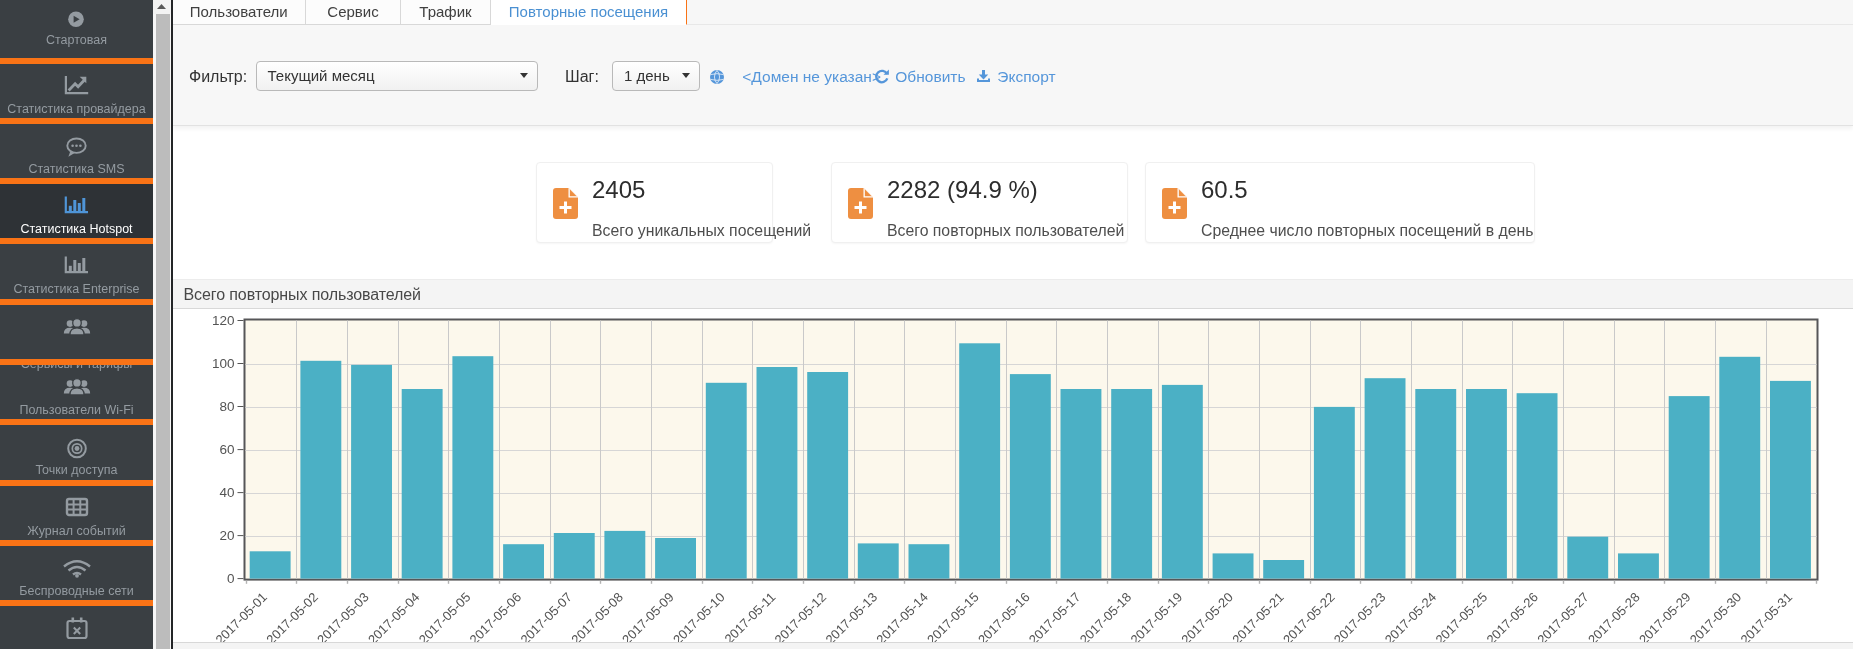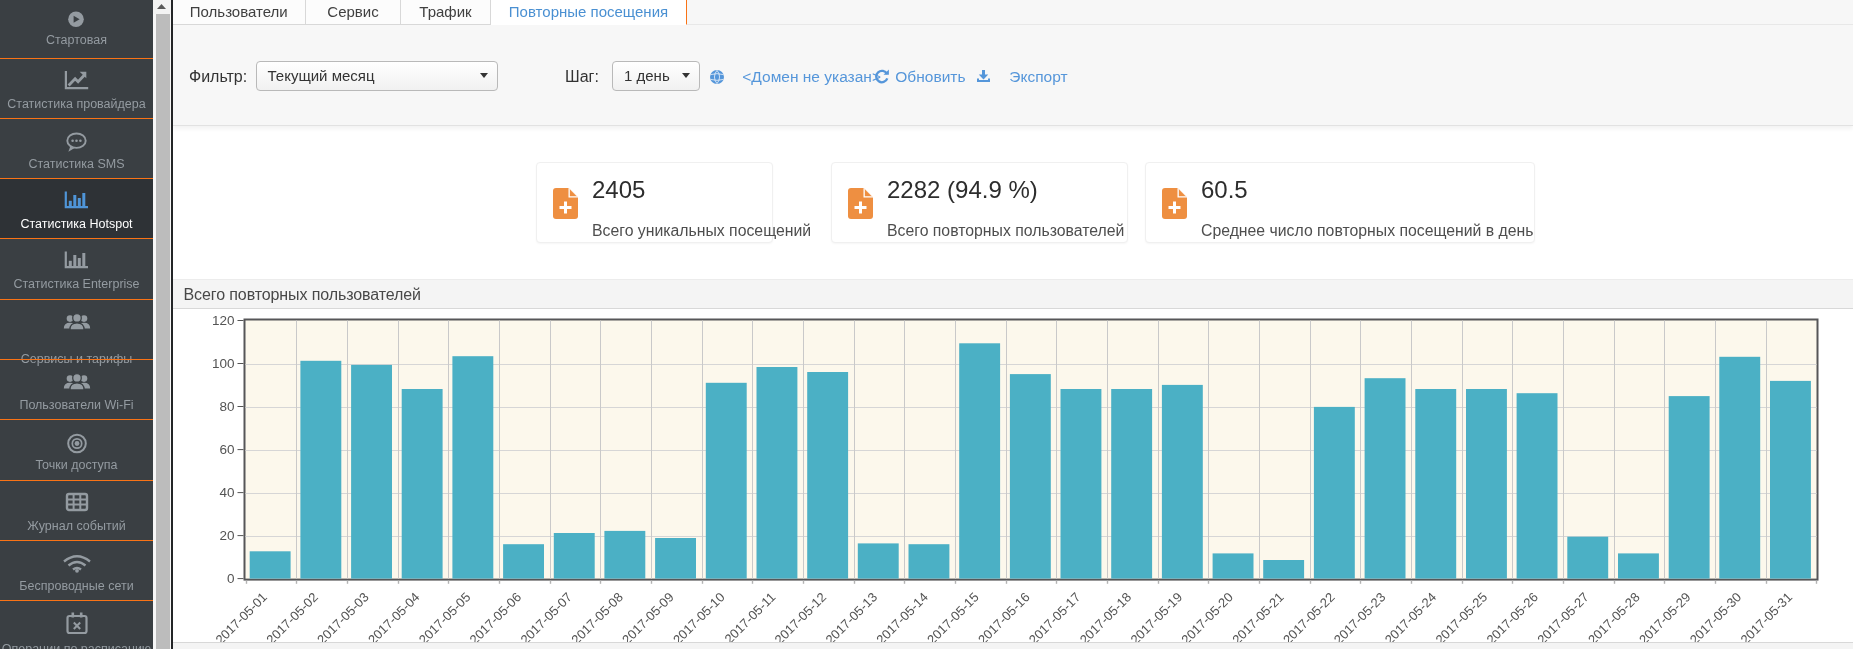--- a/index.html
+++ b/index.html
@@ -1,19 +1,19 @@
 <!DOCTYPE html>
 <html><head><meta charset="utf-8">
 <style>
 * { margin:0; padding:0; box-sizing:border-box; }
 html,body { width:1853px; height:649px; overflow:hidden; font-family:"Liberation Sans",sans-serif; background:#fff; }
 #page { position:relative; width:1853px; height:649px; }
 
 #sidebar { position:absolute; left:0; top:0; width:153px; height:649px; background:#3a3f43; }
-.sitem { position:absolute; left:0; width:153px; border-top:1px solid #f97316; }
+.sitem { position:absolute; left:0; width:153px; border-top:6px solid #f97316; }
 .sitem:first-child { border-top:none; }
 .sitem.active { background:#2e3236; }
 .sicon { position:absolute; left:0; width:153px; text-align:center; }
 .slabel { position:absolute; left:0; width:153px; text-align:center; font-size:12.5px; color:#949ba1; white-space:nowrap; }
 .sitem.active .slabel { color:#fff; }
 
 #sbtrack { position:absolute; left:153px; top:0; width:17.5px; height:649px; background:#f7f7f7; }
 #sbbtn { position:absolute; left:153px; top:0; width:17.5px; height:14px; background:#f3f3f3; }
 #sbbtn svg { display:block; margin:4px auto 0; }
 #sbthumb { position:absolute; left:155.5px; top:14px; width:14px; height:635px; background:#bcbcbc; }
@@ -157,36 +157,36 @@
 <div id="darkline"></div>
 <div id="content"></div>
 <div id="tabbar">
       <div class="tab" style="left:0px;width:133.5px">Пользователи</div>
       <div class="tab" style="left:133.5px;width:95px">Сервис</div>
       <div class="tab" style="left:228.5px;width:90px">Трафик</div>
       <div class="tab active" style="left:318.5px;width:196px">Повторные посещения</div>
     </div>
 <div id="filterband">
   <div class="flabel" style="left:16.5px;top:42.5px">Фильтр:</div>
-  <div class="fselect" style="left:83px;width:242px">Текущий месяц<span class="arr"></span></div>
+  <div class="fselect" style="left:83px;width:282px">Текущий месяц<span class="arr"></span></div>
   <div class="flabel" style="left:392.5px;top:42.5px">Шаг:</div>
   <div class="fselect" style="left:439.5px;width:88px">1 день<span class="arr"></span></div>
   <div class="flink" style="left:537.5px"><svg width="14" height="14" viewBox="0 0 14 14" style="vertical-align:-2px">
           <circle cx="7" cy="7" r="7" fill="#5596da"></circle>
           <path d="M7 .4 a9.8 9.8 0 0 0 0 13.2 a9.8 9.8 0 0 0 0 -13.2 M.5 4.6 a23 23 0 0 1 13 0 M.5 9.4 a23 23 0 0 0 13 0" stroke="#fff" stroke-width="0.75" fill="none" opacity="0.95"></path>
         </svg> <span style="margin-left:14px">&lt;Домен не указан&gt;</span></div>
   <div class="flink" style="left:701.5px"><svg width="15" height="15" viewBox="0 0 15 15" style="vertical-align:-2px">
           <path d="M13.3 9.4 a5.7 5.7 0 1 1 -0.3 -4.4" stroke="#5596da" stroke-width="2.3" fill="none"></path>
           <path d="M14.9 0.4 v5.4 h-5.4 Z" fill="#5596da"></path>
         </svg> <span style="margin-left:2px">Обновить</span></div>
   <div class="flink" style="left:803.5px"><svg width="15" height="15" viewBox="0 0 15 15" style="vertical-align:-2px">
           <rect x="6" y="1" width="3" height="5.5" fill="#5596da"></rect>
           <path d="M2.8 5.5 h9.4 L7.5 10.5 Z" fill="#5596da"></path>
           <path d="M1 9.5 v3.5 h13 v-3.5 h-2 v1.5 h-9 v-1.5 Z" fill="#5596da"></path>
-        </svg> <span style="margin-left:14px">Экспорт</span></div>
+        </svg> <span style="margin-left:2px">Экспорт</span></div>
 </div>
 <div class="card" style="left:536px;width:237px">
       <div class="cicon"><svg width="25" height="31" viewBox="0 0 25 31">
           <path d="M3 0 H15.5 L25 9.5 V28 a3 3 0 0 1 -3 3 H3 a3 3 0 0 1 -3 -3 V3 a3 3 0 0 1 3 -3 Z" fill="#ee8f41"></path>
           <path d="M15.5 0 L25 9.5 H15.5 Z" fill="#ffffff"></path>
           <path d="M16.8 1.3 L23.7 8.2 H16.8 Z" fill="#ee8f41"></path>
           <rect x="11" y="13.5" width="3" height="12" fill="#fff"></rect>
           <rect x="6.5" y="18" width="12" height="3" fill="#fff"></rect>
         </svg></div>
       <div class="cnum">2405</div>

